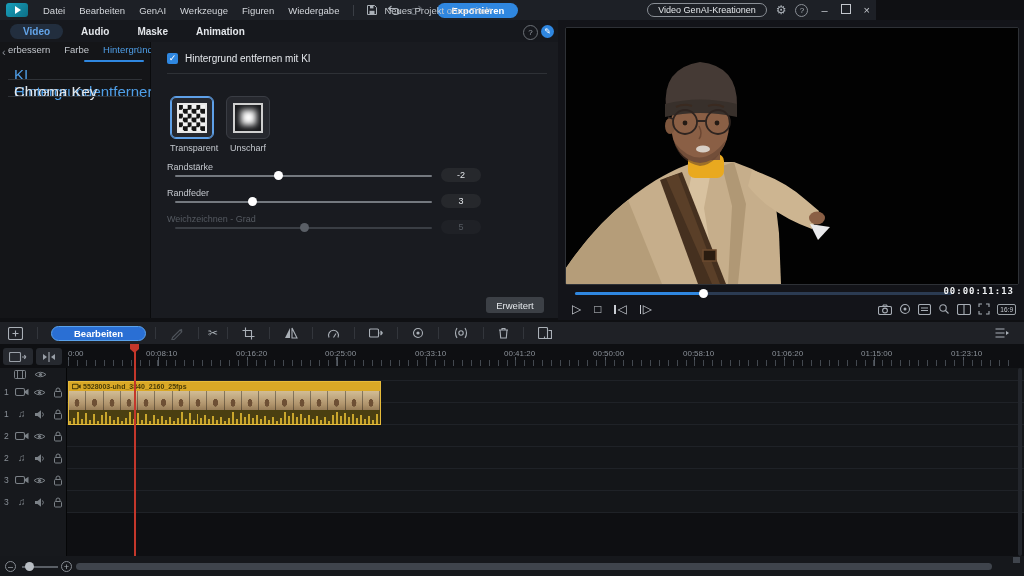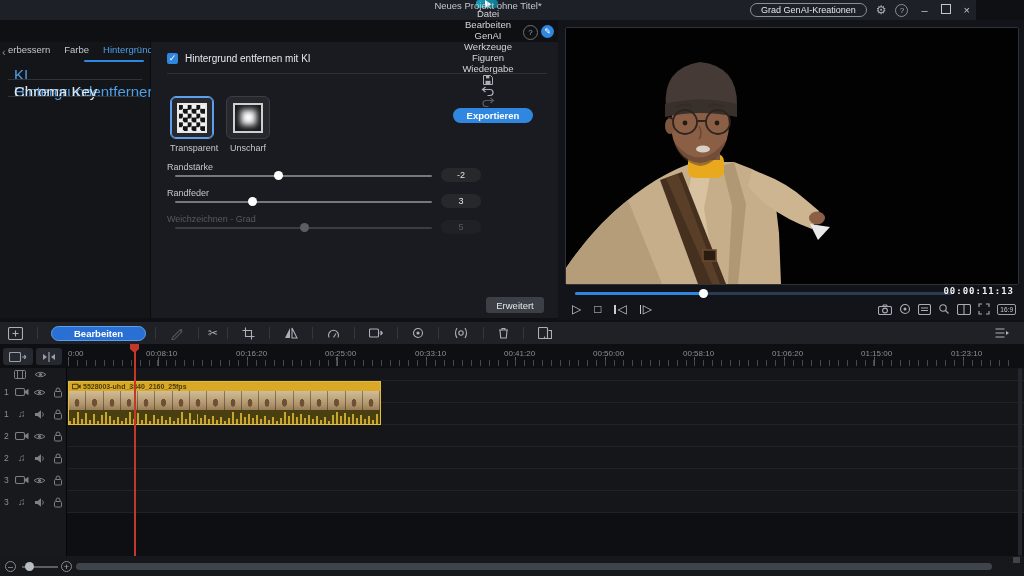--- a/index.html
+++ b/index.html
@@ -3,21 +3,21 @@
 <meta charset="utf-8">
 <style>
   html,body{margin:0;padding:0;background:#000;}
   .app{position:relative;width:1024px;height:576px;background:#0f1013;overflow:hidden;
        font-family:"Liberation Sans",sans-serif;color:#c9cdd3;font-size:10px;-webkit-font-smoothing:antialiased;}
   svg{display:block;}
   .ic{color:#a7adb5;}
   .ic svg{stroke:currentColor;fill:none;stroke-width:1.1;}
 
   
-  .tb{position:absolute;left:0;top:0;width:976px;height:20px;background:#1d2026;display:flex;align-items:center;z-index:30;flex-direction:column;}
+  .tb{position:absolute;left:0;top:0;width:876px;height:20px;background:#1d2026;display:flex;align-items:center;z-index:30;}
   .logo{width:22px;height:14px;margin:0 8px 0 6px;border-radius:3px;background:linear-gradient(135deg,#18a0bc,#0d6f86);display:flex;align-items:center;justify-content:center;}
   .logo span{width:0;height:0;border-left:6px solid #fff;border-top:4px solid transparent;border-bottom:4px solid transparent;margin-left:2px;}
   .mi{margin:0 7px;color:#d3d6db;font-size:9.5px;cursor:default;}
   .vsep{width:1px;height:11px;background:#3a3e45;margin:0 7px;}
   .tbi{width:16px;margin:0 3px;display:flex;justify-content:center;color:#aab0b7;}
   .tbi.dim{color:#585d65;}
   .exp{margin-left:10px;border:none;background:#2f87e0;color:#fff;font-size:9.5px;font-weight:bold;
        height:15px;line-height:15px;padding:0 14px;border-radius:8px;font-family:inherit;text-align:center;}
   .ptitle{position:absolute;left:50%;transform:translateX(-50%);color:#c3c7cd;font-size:9.5px;}
   .tbr{position:absolute;right:6px;top:0;height:20px;display:flex;align-items:center;gap:9px;}
@@ -162,29 +162,35 @@
         <svg width="14" height="11" viewBox="0 0 14 11">
           <g transform="translate(14,0) scale(-1,1)">
             <path d="M4.5 1 1.5 3.5 4.5 6" fill="none" stroke="currentColor" stroke-width="1.2"></path>
             <path d="M1.8 3.5H9a3 3 0 0 1 0 6H6.5" fill="none" stroke="currentColor" stroke-width="1.2"></path>
           </g>
         </svg>
       </span>
     <button class="exp">Exportieren</button>
     <span class="ptitle">Neues Projekt ohne Titel*</span>
     <div class="tbr">
-      <button class="genai">Grad GenAI-Kreationen</button>
+      <button class="genai">Video GenAI-Kreationen</button>
       <span class="gear">⚙</span>
       <span class="helpc">?</span>
       <span class="wc">–</span>
       <span class="wc"><span class="wbox"></span></span>
       <span class="wc">×</span>
     </div>
   </div>
 
+  <div class="tabbar">
+    <span class="tab sel">Video</span>
+    <span class="tab">Audio</span>
+    <span class="tab">Maske</span>
+    <span class="tab">Animation</span>
+  </div>
   <span class="panhelp qdot" style="left:523px;">?</span>
   <span class="panhelp bluedot" style="left:541px;">✎</span>
 
   <div class="subpanel">
     <span class="chev">‹</span>
     <div class="subtabs">
       <span class="subtab">erbessern</span>
       <span class="subtab">Farbe</span>
       <span class="subtab sel">Hintergründe</span>
     </div>

